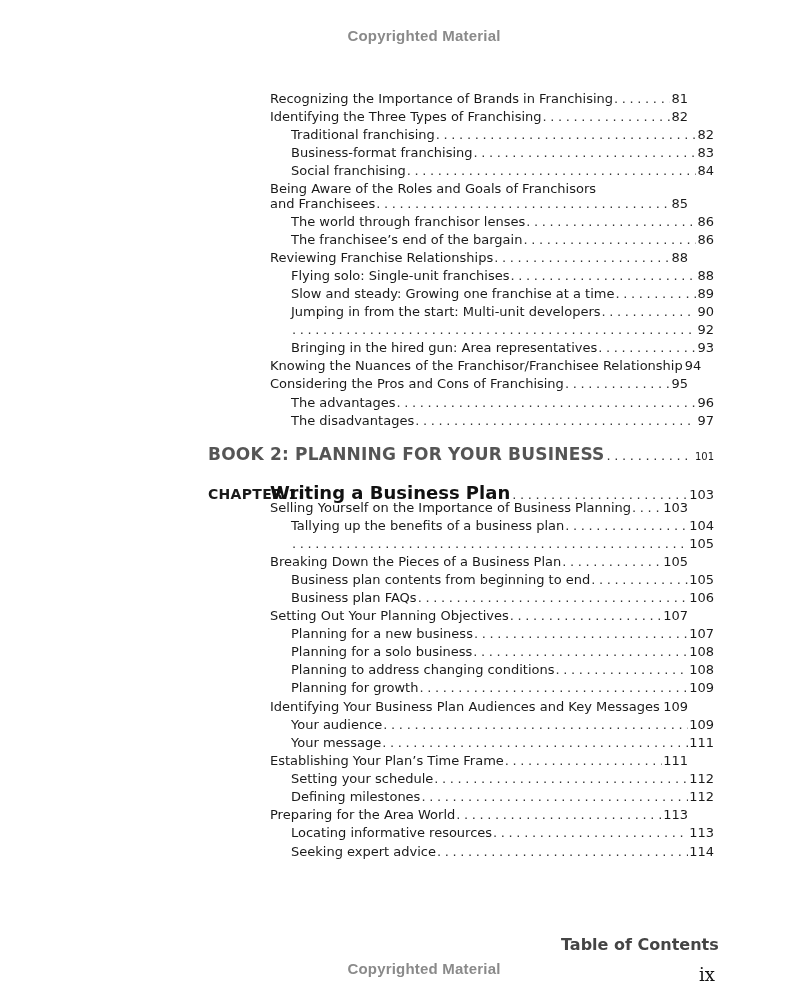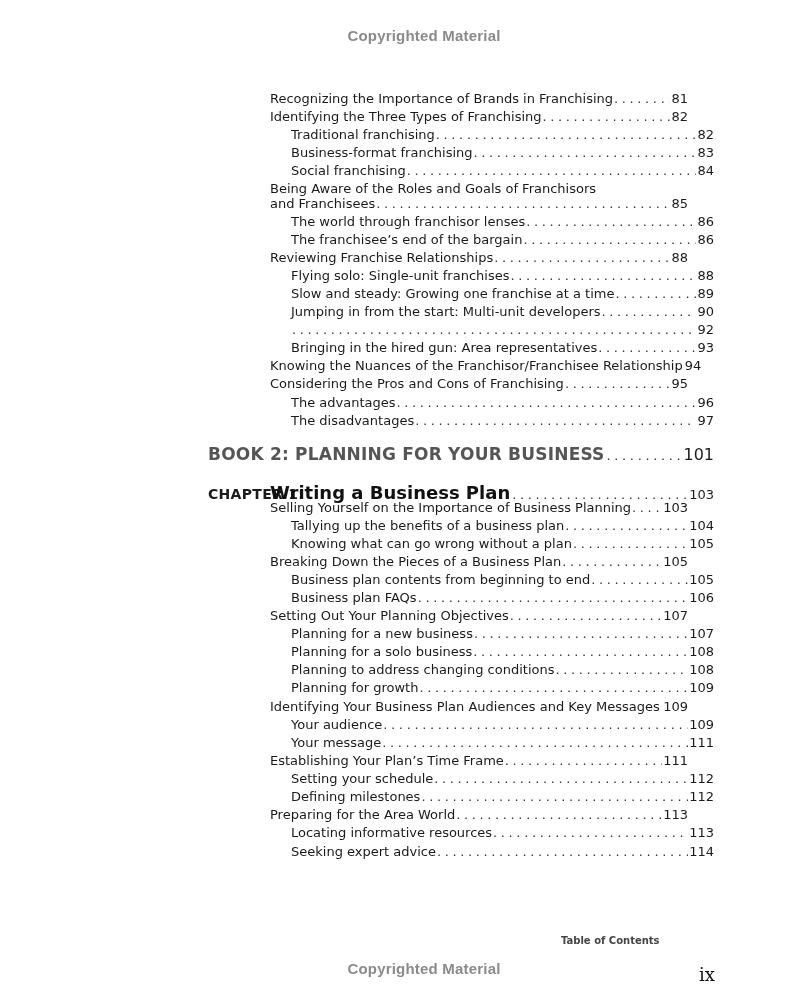--- a/index.html
+++ b/index.html
@@ -13,28 +13,28 @@
     .row .leader { flex: 1 1 auto; overflow: hidden; margin: 0 1px; color: #333; letter-spacing: 2.2px; }
     .row .leader::before { content: ". . . . . . . . . . . . . . . . . . . . . . . . . . . . . . . . . . . . . . . . . . . . . . . . . . . . . . . . . . . . . . . . . . . . . . . . . . . . . . . . . . . . . . . . . . . . . . . . . . . . . . . . . . ."; letter-spacing: 0; word-spacing: -0.5px; }
     .row .page { flex: 0 0 auto; text-align: right; }
     .lvl1 { padding-left: 270px; padding-right: 112px; }
     .lvl2 { padding-left: 291px; padding-right: 86px; }
     .wrap-first { position: absolute; left: 270px; font-size: 13px; line-height: 18px; white-space: nowrap; }
     .book { position: absolute; left: 208px; right: 86px; top: 444px; height: 24px; display: flex; align-items: baseline; white-space: nowrap; }
     .book .title { font-weight: bold; font-size: 17px; color: #555555; letter-spacing: 0.2px; }
     .book .leader { flex: 1 1 auto; overflow: hidden; margin: 0 2px; color: #333; font-size: 13px; }
     .book .leader::before { content: ". . . . . . . . . . . . . . . . . . . . . . . . . . . . . . . . . . . . . . . . . . . . . . . . . . . . . ."; word-spacing: -0.5px; }
-    .book .page { font-size: 16px; }
+    .book .page { font-size: 10px; }
     .chapter { position: absolute; left: 208px; right: 86px; top: 475px; height: 24px; display: flex; align-items: baseline; white-space: nowrap; }
     .chapter .ch-label { font-weight: bold; font-size: 14px; letter-spacing: 0.3px; width: 62px; margin-top: 11px; }
     .chapter .title { font-weight: bold; font-size: 18px; color: #111; }
     .chapter .leader { flex: 1 1 auto; overflow: hidden; margin: 0 2px; color: #333; font-size: 13px; }
     .chapter .leader::before { content: ". . . . . . . . . . . . . . . . . . . . . . . . . . . . . . . . . . . . . . . . . . . . . . . . . . . . . ."; word-spacing: -0.5px; }
     .chapter .page { font-size: 13px; }
-    .footer-label { position: absolute; top: 935px; left: 561px; font-weight: bold; font-size: 10px; color: #444; }
+    .footer-label { position: absolute; top: 935px; left: 561px; font-weight: bold; font-size: 16px; color: #444; }
     .footer-page { position: absolute; top: 964px; left: 699px; font-family: "DejaVu Serif", serif; font-size: 18px; color: #111; }
   </style>
 </head>
 <body>
 
 <div class="watermark wm-top">Copyrighted Material</div>
 
 <div class="toc">
 
   <div class="row lvl1" style="top:90px">
@@ -145,21 +145,20 @@
       <span class="title">Selling Yourself on the Importance of Business Planning</span>
       <span class="leader"></span>
       <span class="page">103</span>
     </div>
   <div class="row lvl2" style="top:517px">
       <span class="title">Tallying up the benefits of a business plan</span>
       <span class="leader"></span>
       <span class="page">104</span>
     </div>
   <div class="row lvl2" style="top:535px">
-      <span class="title">Knowing what can go wrong without a plan</span>
       <span class="leader"></span>
       <span class="page">105</span>
     </div>
   <div class="row lvl1" style="top:553px">
       <span class="title">Breaking Down the Pieces of a Business Plan</span>
       <span class="leader"></span>
       <span class="page">105</span>
     </div>
   <div class="row lvl2" style="top:571px">
       <span class="title">Business plan contents from beginning to end</span>

